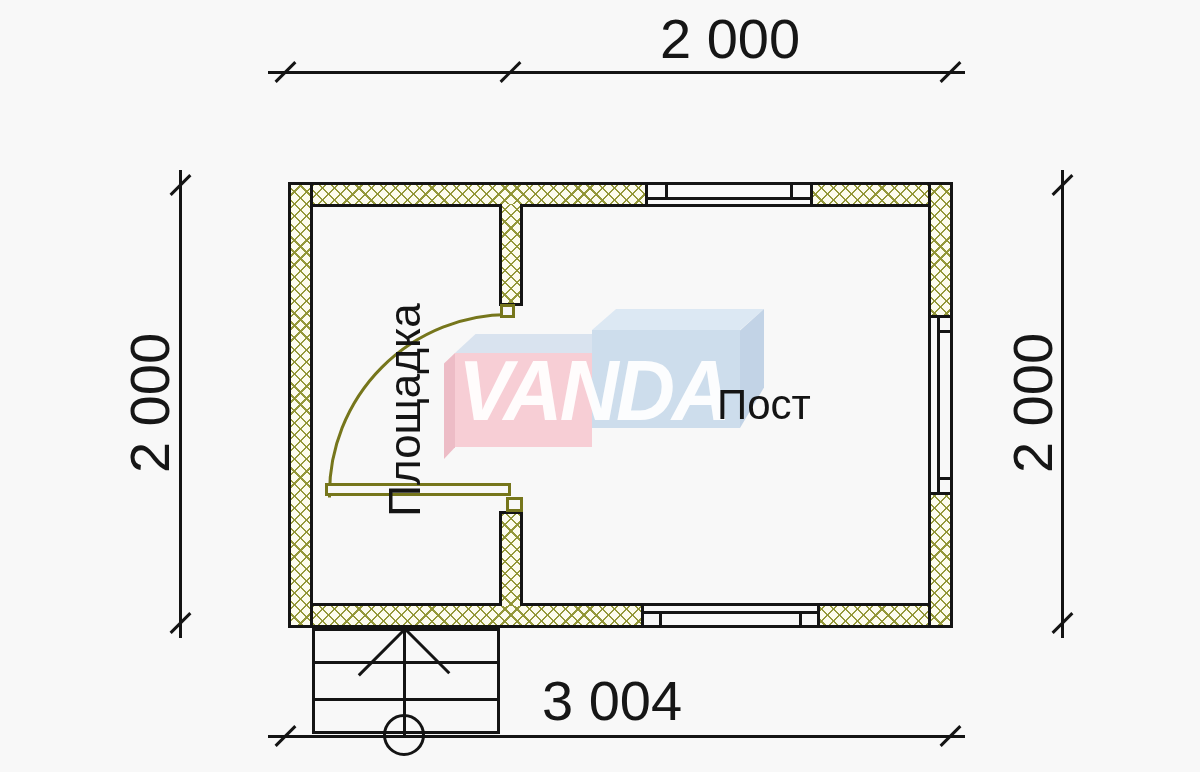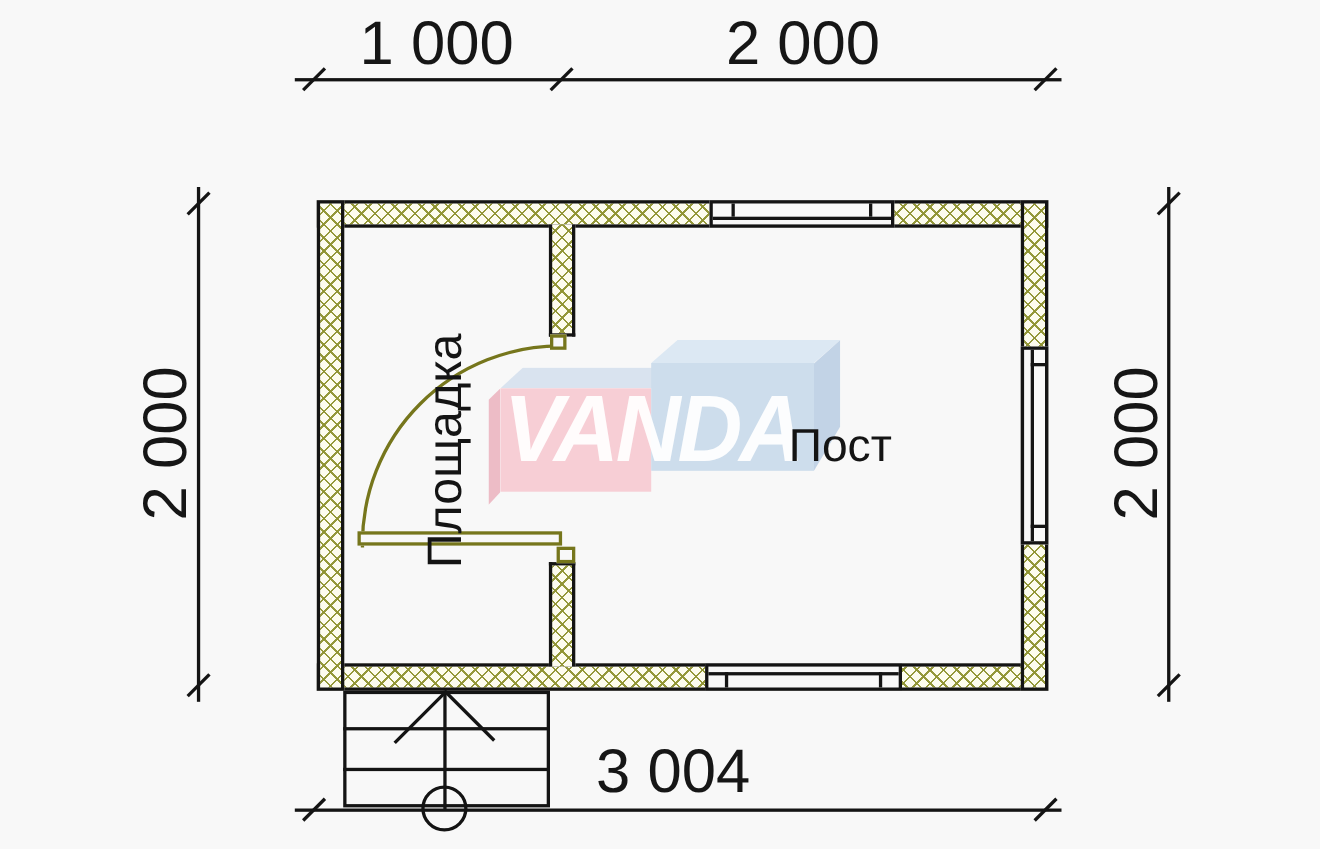--- a/index.html
+++ b/index.html
@@ -113,21 +113,20 @@
   <div class="tick" style="left:949px;top:722px;"></div>
 
   <div class="ln" style="left:179px;top:170px;width:3px;height:468px;"></div>
   <div class="tick" style="left:179px;top:171px;"></div>
   <div class="tick" style="left:179px;top:609px;"></div>
 
   <div class="ln" style="left:1061px;top:170px;width:3px;height:468px;"></div>
   <div class="tick" style="left:1061px;top:171px;"></div>
   <div class="tick" style="left:1061px;top:609px;"></div>
 
-  <div class="dimlabel" style="left:295px;top:10px;">1 000</div>
   <div class="dimlabel" style="left:628px;top:10px;">2 000</div>
   <div class="dimlabel" style="left:510px;top:672px;">3 004</div>
   <div class="dimlabel rot" style="left:48px;top:374px;">2 000</div>
   <div class="dimlabel rot" style="left:931px;top:374px;">2 000</div>
 
   <div class="roomlabel rot" style="left:283px;top:386px;width:244px;height:48px;line-height:48px;font-size:44px;text-align:center;">Площадка</div>
   <div class="roomlabel" style="left:676px;top:381px;font-size:42px;line-height:48px;margin-left:41px;">Пост</div>
 
 </div>
 

